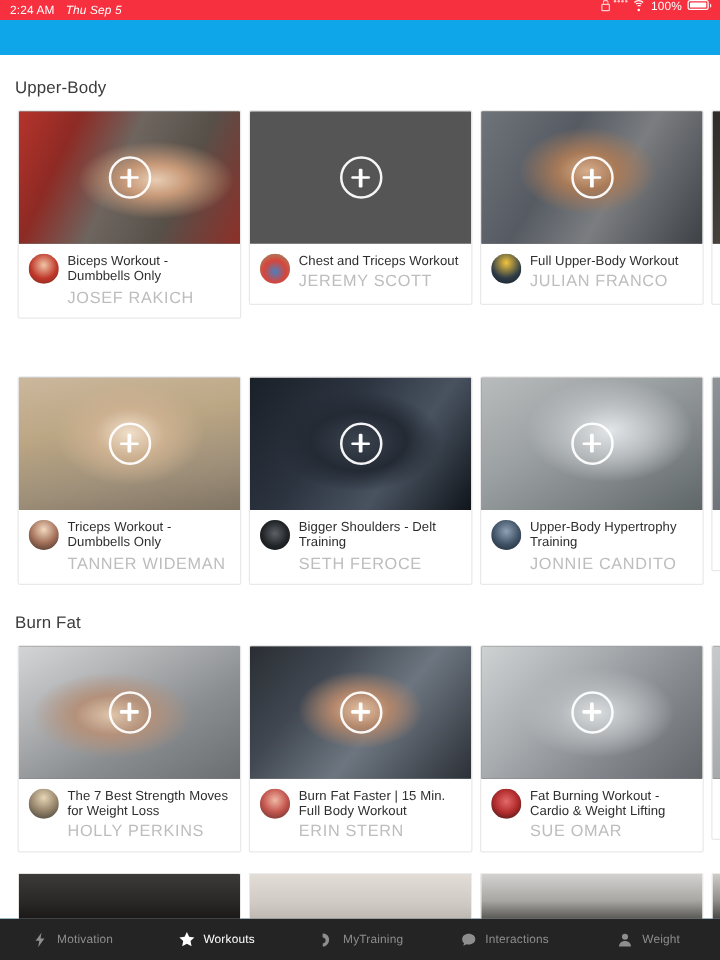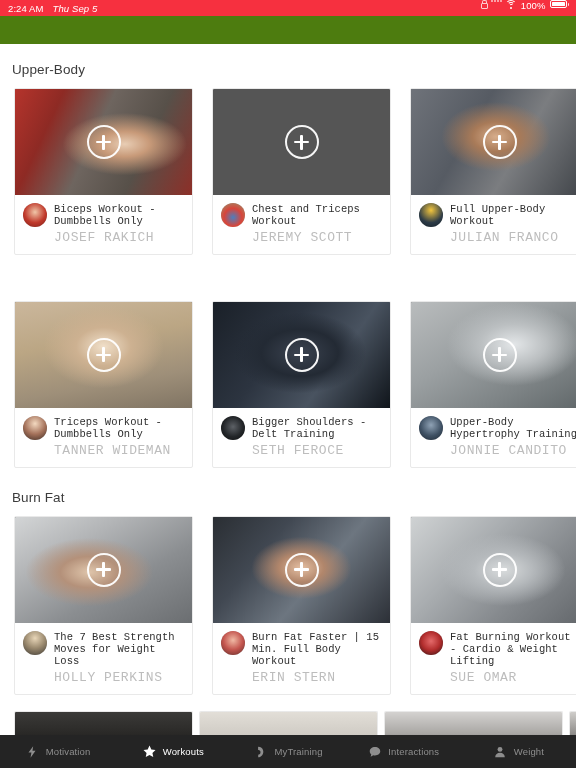--- a/index.html
+++ b/index.html
@@ -2,21 +2,21 @@
 <html><head>
 <meta charset="utf-8">
 <style>
   * { box-sizing: border-box; margin: 0; padding: 0; }
   html, body {
     width: 576px; height: 768px;
     overflow: hidden;
     font-family: "Liberation Sans", sans-serif;
     background: #ffffff;
   }
-  #app { position: relative; width: 576px; height: 768px; overflow: hidden; background:#4d7c0f; }
+  #app { position: relative; width: 576px; height: 768px; overflow: hidden; background:#0ea5e9; }
 
   
   .statusbar {
     position: relative; height: 16px; width: 100%;
     background: #F6303F;
     color: #ffffff;
     display: flex; align-items: center;
     font-size: 9.5px; letter-spacing: .1px;
   }
   .sb-left { display:flex; align-items:center; gap:9px; padding-left:8px; }
@@ -69,21 +69,21 @@
     position:absolute; top:44px; left:0; right:0; bottom:33px;
     background:#ffffff; overflow:hidden;
   }
 
   .section-title {
     font-size: 13.5px; color:#3c3c3c; padding: 18px 0 11px 12px;
     letter-spacing:.1px;
   }
 
   .row {
-    display:flex; gap:19px; padding-left:14px; align-items:flex-start;font-family:Liberation Mono, monospace;
+    display:flex; gap:6px; padding-left:14px; align-items:flex-start;
   }
 
   .card {
     background:#fff;
     border:1px solid #e9e9e9;
     border-radius:2px;
     width:179px; flex:0 0 179px;
     overflow:hidden;
   }
   .card.partial { flex: 0 0 179px; }

